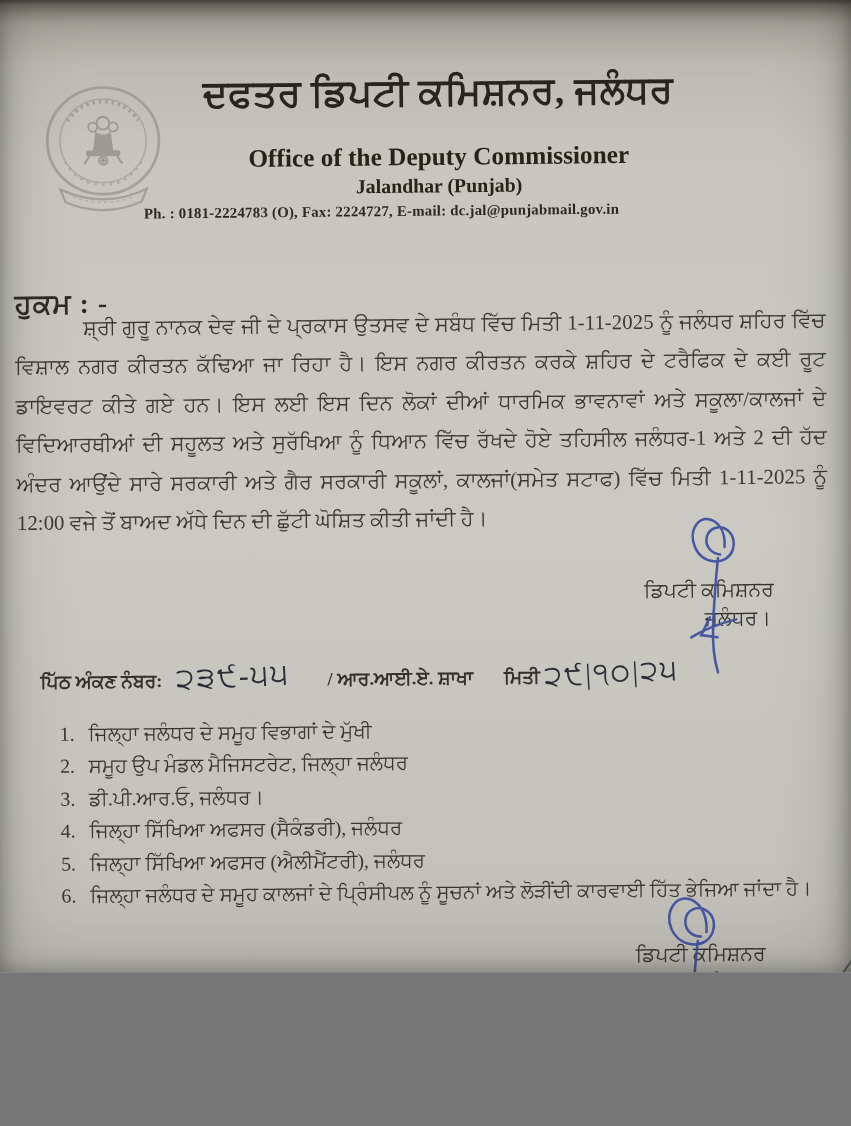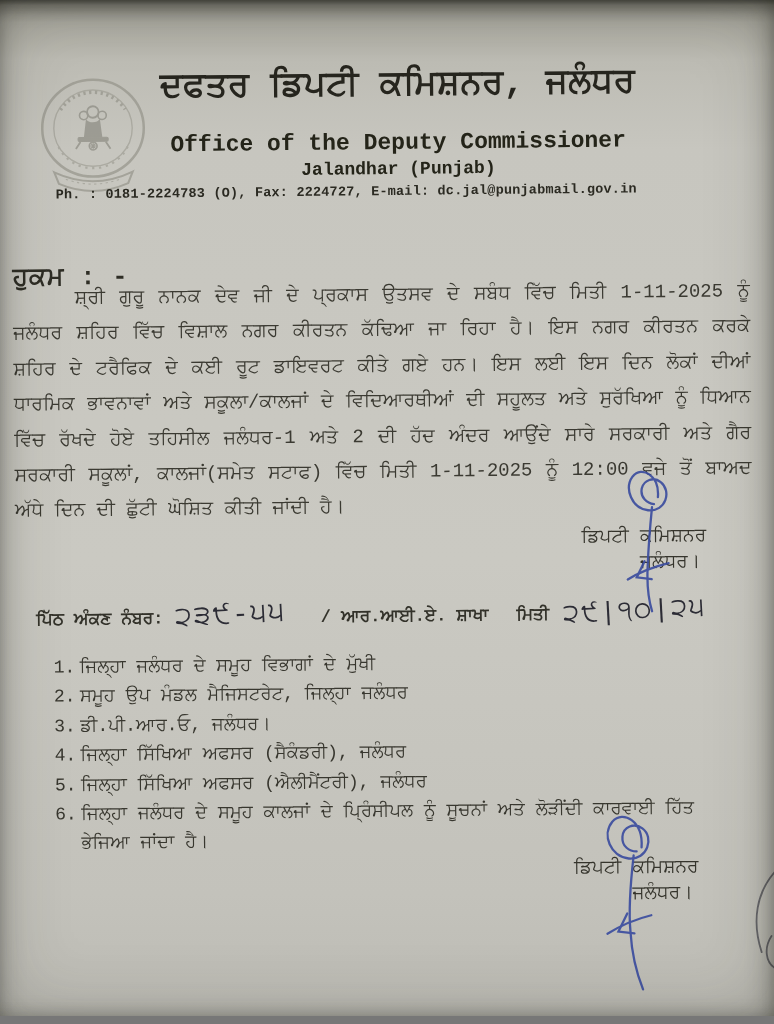--- a/index.html
+++ b/index.html
@@ -1,18 +1,18 @@
 <!DOCTYPE html>
 <html><head>
 <meta charset="utf-8">
 <style>
   html,body{margin:0;padding:0;background:#777;}
   .page{
-    position:relative;width:774px;height:1016px;overflow:hidden;
-    font-family:Liberation Mono, monospace;
+    position:relative;width:774px;height:884px;overflow:hidden;
+    font-family:Liberation Serif, serif;
     background:linear-gradient(180deg,#63635b 0px,#8f8e85 5px,#aaa9a0 22px,#bdbcb4 60px,#c7c6bf 150px,#cac9c2 55%,#c3c2bb 88%,#bcbbb4 100%);
     color:#39382f;
   }
   .page::after{
     content:"";position:absolute;inset:0;pointer-events:none;
     box-shadow:inset 0 0 70px rgba(40,40,34,.22),
       inset 0 16px 20px -12px rgba(28,28,22,.5),
       inset -16px 0 26px -14px rgba(28,28,22,.38),
       inset 16px 0 26px -16px rgba(28,28,22,.3),
       inset 0 -14px 22px -16px rgba(28,28,22,.28);
@@ -35,21 +35,21 @@
   }
 
   .sigblock{width:175px;text-align:center;font-size:18.5px;color:#35342c;line-height:26px;}
   .sigblock .place{transform:translateX(26px);}
   .sig-svg{pointer-events:none;}
 
   .endorse{left:35px;top:598px;right:30px;display:flex;align-items:baseline;font-size:17px;font-weight:bold;color:#33322a;white-space:nowrap;}
   .hand{font-weight:normal;font-size:27px;color:#2c2c35;transform:rotate(-2.5deg);letter-spacing:2px;}
   .hand.num{margin:0 34px 0 12px;}
   .endorse .branch{margin-right:28px;font-weight:bold;}
-  .endorse .datelbl{margin-right:14px;}
+  .endorse .datelbl{margin-right:4px;}
   .hand.date{font-size:26px;}
 
   .dist{left:52px;top:650px;right:36px;font-size:18px;color:#38372f;}
   .dist .row{display:flex;line-height:29.4px;}
   .dist .n{width:26px;flex:0 0 26px;}
 
   .stray{opacity:.75;}
 </style>
 </head>
 <body>

